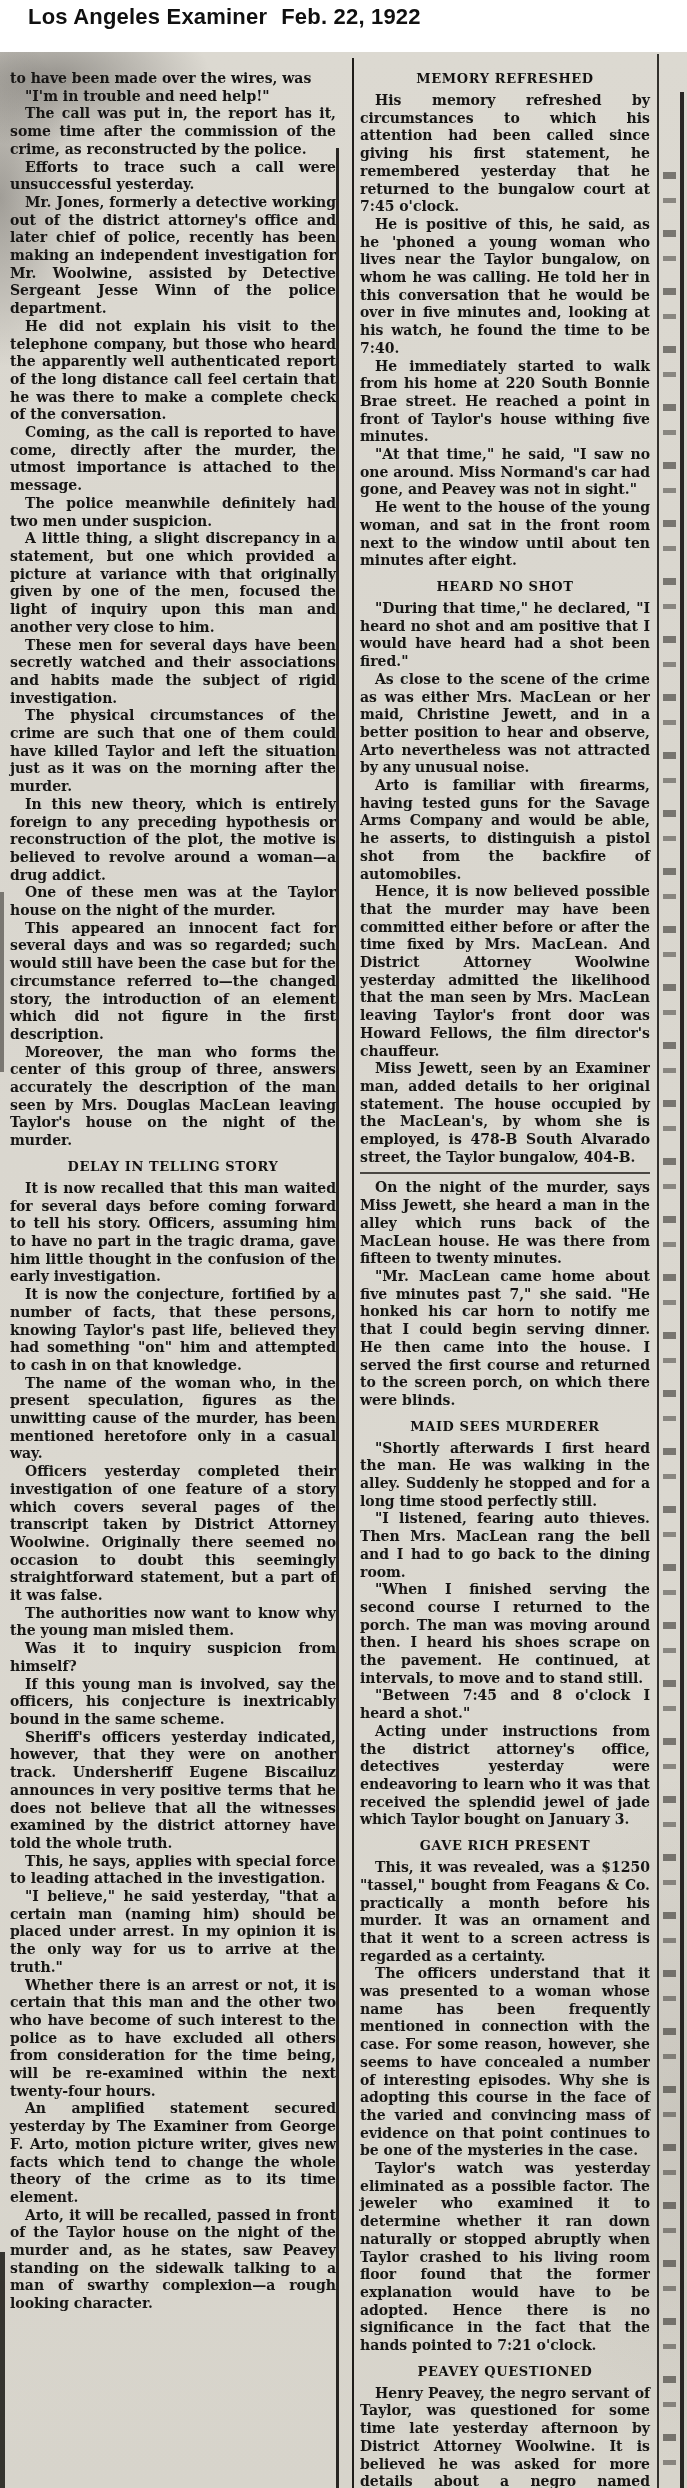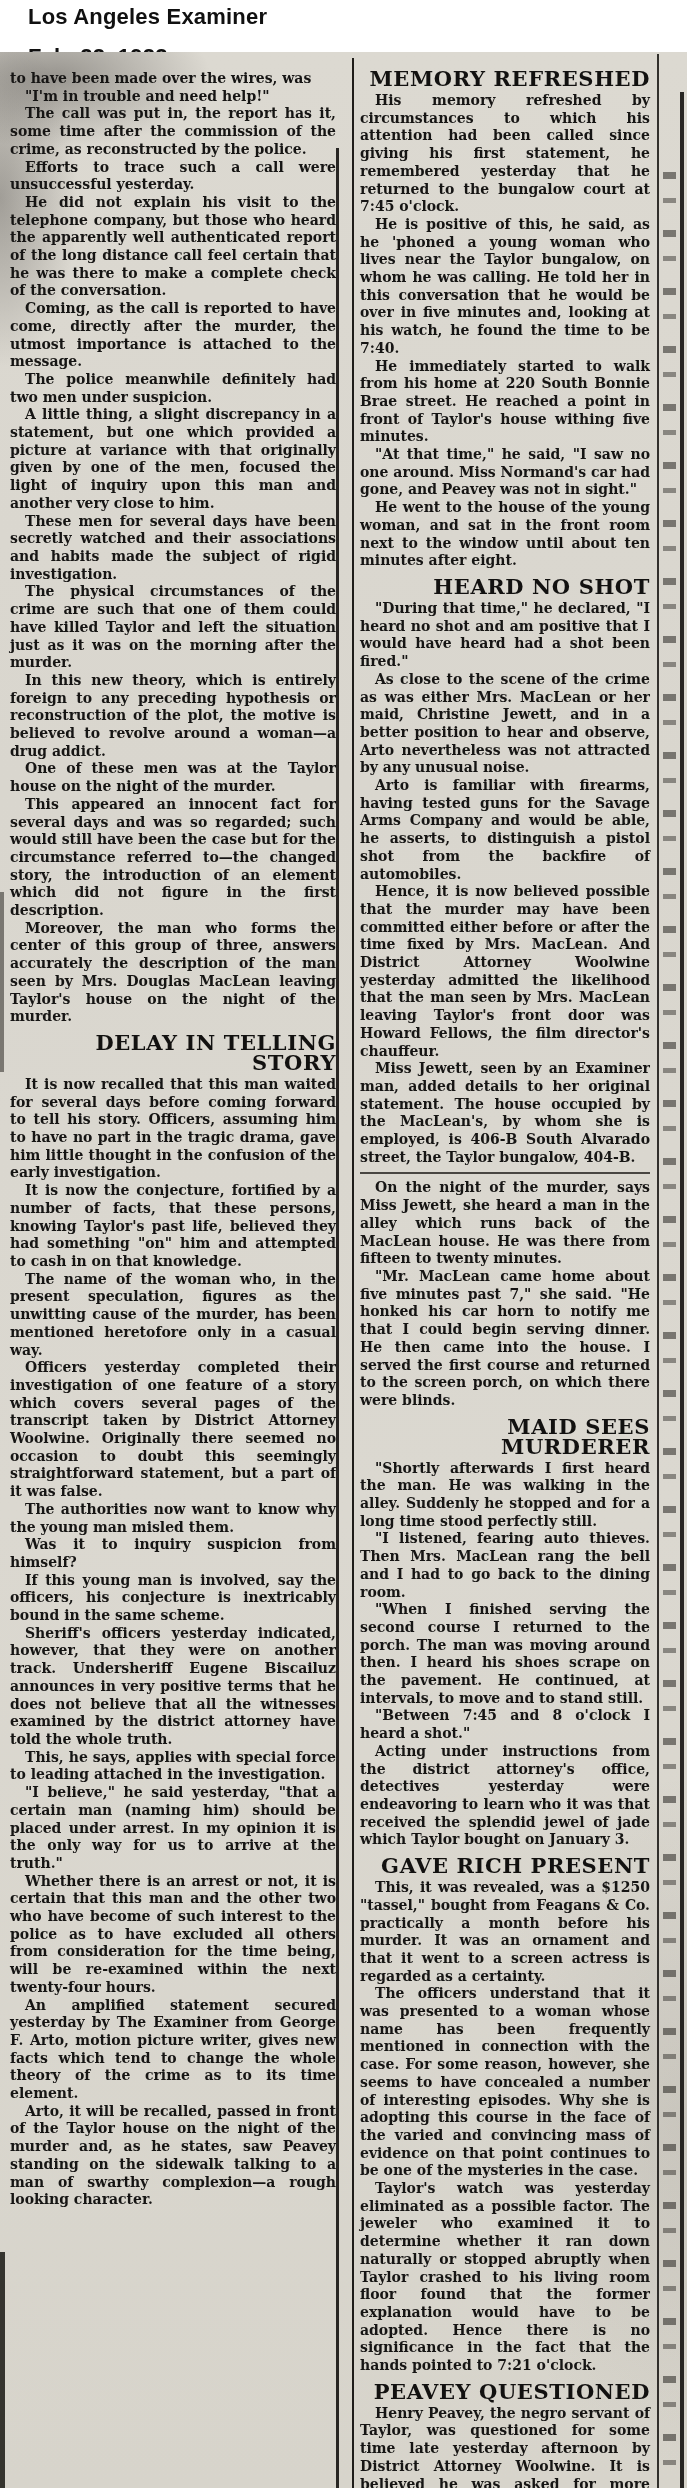--- a/index.html
+++ b/index.html
@@ -4,42 +4,42 @@
 <style>
   html,body{margin:0;padding:0;}
   body{
     width:687px;height:2488px;position:relative;overflow:hidden;
     background:#ffffff;font-family:"DejaVu Serif", serif;
   }
   .caption{
     position:absolute;top:4px;left:28px;right:0;height:44px;
     font-family:"Liberation Sans", sans-serif;font-weight:bold;
     font-size:22px;color:#101010;letter-spacing:0.2px;
-    display:flex;gap:14px;align-items:flex-start;flex-direction:column;
+    display:flex;gap:14px;align-items:flex-start;
   }
   .clipping{
     position:absolute;top:52px;left:0;right:0;bottom:0;
     background:
       radial-gradient(ellipse 260px 120px at 8% 1%, rgba(25,22,20,0.35), rgba(25,22,20,0) 60%),
       radial-gradient(ellipse 120px 260px at 0% 6%, rgba(25,22,20,0.30), rgba(25,22,20,0) 65%),
       radial-gradient(ellipse 300px 500px at 100% 85%, rgba(60,55,48,0.10), rgba(60,55,48,0) 70%),
       linear-gradient(180deg,#dcd9d1 0%,#d9d6ce 30%,#dbd8d0 60%,#d7d4cb 100%);
   }
   .col{
     position:absolute;color:#161514;font-weight:bold;
     font-size:14px;line-height:17.7px;
     text-align:justify;
   }
   .col-left{left:10px;top:18px;width:326px;}
   .col-right{left:360px;top:10px;width:290px;}
   .para{margin:0;text-indent:15px;}
   .flush{text-indent:0;}
   .subhead{
-    font-size:21px;line-height:20px;margin:7px 0 3px 0;
-    letter-spacing:0.6px;text-align:right;font-weight:bold;color:#121110;
+    font-size:13px;line-height:20px;margin:7px 0 3px 0;
+    letter-spacing:0.6px;text-align:center;font-weight:bold;color:#121110;
   }
   .divider{height:2px;background:#23201d;margin:6px 0 5px 0;opacity:0.8;}
   .vrule{position:absolute;background:#14120f;}
   .rule-a{left:336px;top:96px;bottom:0;width:3px;opacity:0.9;}
   .rule-b{left:352px;top:6px;bottom:0;width:2px;opacity:0.95;}
   .rule-c{left:657px;top:2px;bottom:0;width:2px;opacity:0.85;}
   .rule-d{left:680px;top:40px;bottom:0;width:4px;opacity:0.9;}
   .edge-fragments{
     position:absolute;left:663px;top:120px;bottom:0;width:13px;opacity:0.55;
     background:repeating-linear-gradient(180deg,
@@ -56,20 +56,21 @@
   <span>Los Angeles Examiner</span>
   <span>Feb. 22, 1922</span>
 </div>
 
 <div class="clipping">
   <div class="col col-left">
       <p class="para flush">to have been made over the wires, was</p>
       <p class="para">"I'm in trouble and need help!"</p>
       <p class="para">The call was put in, the report has it, some time after the commission of the crime, as reconstructed by the police.</p>
       <p class="para">Efforts to trace such a call were unsuccessful yesterday.</p>
+      <p class="para">Mr. Jones, formerly a detective working out of the district attorney's office and later chief of police, recently has been making an independent investigation for Mr. Woolwine, assisted by Detective Sergeant Jesse Winn of the police department.</p>
       <p class="para">He did not explain his visit to the telephone company, but those who heard the apparently well authenticated report of the long distance call feel certain that he was there to make a complete check of the conversation.</p>
       <p class="para">Coming, as the call is reported to have come, directly after the murder, the utmost importance is attached to the message.</p>
       <p class="para">The police meanwhile definitely had two men under suspicion.</p>
       <p class="para">A little thing, a slight discrepancy in a statement, but one which provided a picture at variance with that originally given by one of the men, focused the light of inquiry upon this man and another very close to him.</p>
       <p class="para">These men for several days have been secretly watched and their associations and habits made the subject of rigid investigation.</p>
       <p class="para">The physical circumstances of the crime are such that one of them could have killed Taylor and left the situation just as it was on the morning after the murder.</p>
       <p class="para">In this new theory, which is entirely foreign to any preceding hypothesis or reconstruction of the plot, the motive is believed to revolve around a woman—a drug addict.</p>
       <p class="para">One of these men was at the Taylor house on the night of the murder.</p>
       <p class="para">This appeared an innocent fact for several days and was so regarded; such would still have been the case but for the circumstance referred to—the changed story, the introduction of an element which did not figure in the first description.</p>
       <p class="para">Moreover, the man who forms the center of this group of three, answers accurately the description of the man seen by Mrs. Douglas MacLean leaving Taylor's house on the night of the murder.</p>
@@ -93,21 +94,21 @@
       <p class="para">His memory refreshed by circumstances to which his attention had been called since giving his first statement, he remembered yesterday that he returned to the bungalow court at 7:45 o'clock.</p>
       <p class="para">He is positive of this, he said, as he 'phoned a young woman who lives near the Taylor bungalow, on whom he was calling. He told her in this conversation that he would be over in five minutes and, looking at his watch, he found the time to be 7:40.</p>
       <p class="para">He immediately started to walk from his home at 220 South Bonnie Brae street. He reached a point in front of Taylor's house withing five minutes.</p>
       <p class="para">"At that time," he said, "I saw no one around. Miss Normand's car had gone, and Peavey was not in sight."</p>
       <p class="para">He went to the house of the young woman, and sat in the front room next to the window until about ten minutes after eight.</p>
       <h2 class="subhead">HEARD NO SHOT</h2>
       <p class="para">"During that time," he declared, "I heard no shot and am positive that I would have heard had a shot been fired."</p>
       <p class="para">As close to the scene of the crime as was either Mrs. MacLean or her maid, Christine Jewett, and in a better position to hear and observe, Arto nevertheless was not attracted by any unusual noise.</p>
       <p class="para">Arto is familiar with firearms, having tested guns for the Savage Arms Company and would be able, he asserts, to distinguish a pistol shot from the backfire of automobiles.</p>
       <p class="para">Hence, it is now believed possible that the murder may have been committed either before or after the time fixed by Mrs. MacLean. And District Attorney Woolwine yesterday admitted the likelihood that the man seen by Mrs. MacLean leaving Taylor's front door was Howard Fellows, the film director's chauffeur.</p>
-      <p class="para">Miss Jewett, seen by an Examiner man, added details to her original statement. The house occupied by the MacLean's, by whom she is employed, is 406-B South Alvarado street, the Taylor bungalow, 404-B.</p>
+      <p class="para">Miss Jewett, seen by an Examiner man, added details to her original statement. The house occupied by the MacLean's, by whom she is employed, is 478-B South Alvarado street, the Taylor bungalow, 404-B.</p>
       <div class="divider"></div>
       <p class="para">On the night of the murder, says Miss Jewett, she heard a man in the alley which runs back of the MacLean house. He was there from fifteen to twenty minutes.</p>
       <p class="para">"Mr. MacLean came home about five minutes past 7," she said. "He honked his car horn to notify me that I could begin serving dinner. He then came into the house. I served the first course and returned to the screen porch, on which there were blinds.</p>
       <h2 class="subhead">MAID SEES MURDERER</h2>
       <p class="para">"Shortly afterwards I first heard the man. He was walking in the alley. Suddenly he stopped and for a long time stood perfectly still.</p>
       <p class="para">"I listened, fearing auto thieves. Then Mrs. MacLean rang the bell and I had to go back to the dining room.</p>
       <p class="para">"When I finished serving the second course I returned to the porch. The man was moving around then. I heard his shoes scrape on the pavement. He continued, at intervals, to move and to stand still.</p>
       <p class="para">"Between 7:45 and 8 o'clock I heard a shot."</p>
       <p class="para">Acting under instructions from the district attorney's office, detectives yesterday were endeavoring to learn who it was that received the splendid jewel of jade which Taylor bought on January 3.</p>
       <h2 class="subhead">GAVE RICH PRESENT</h2>

